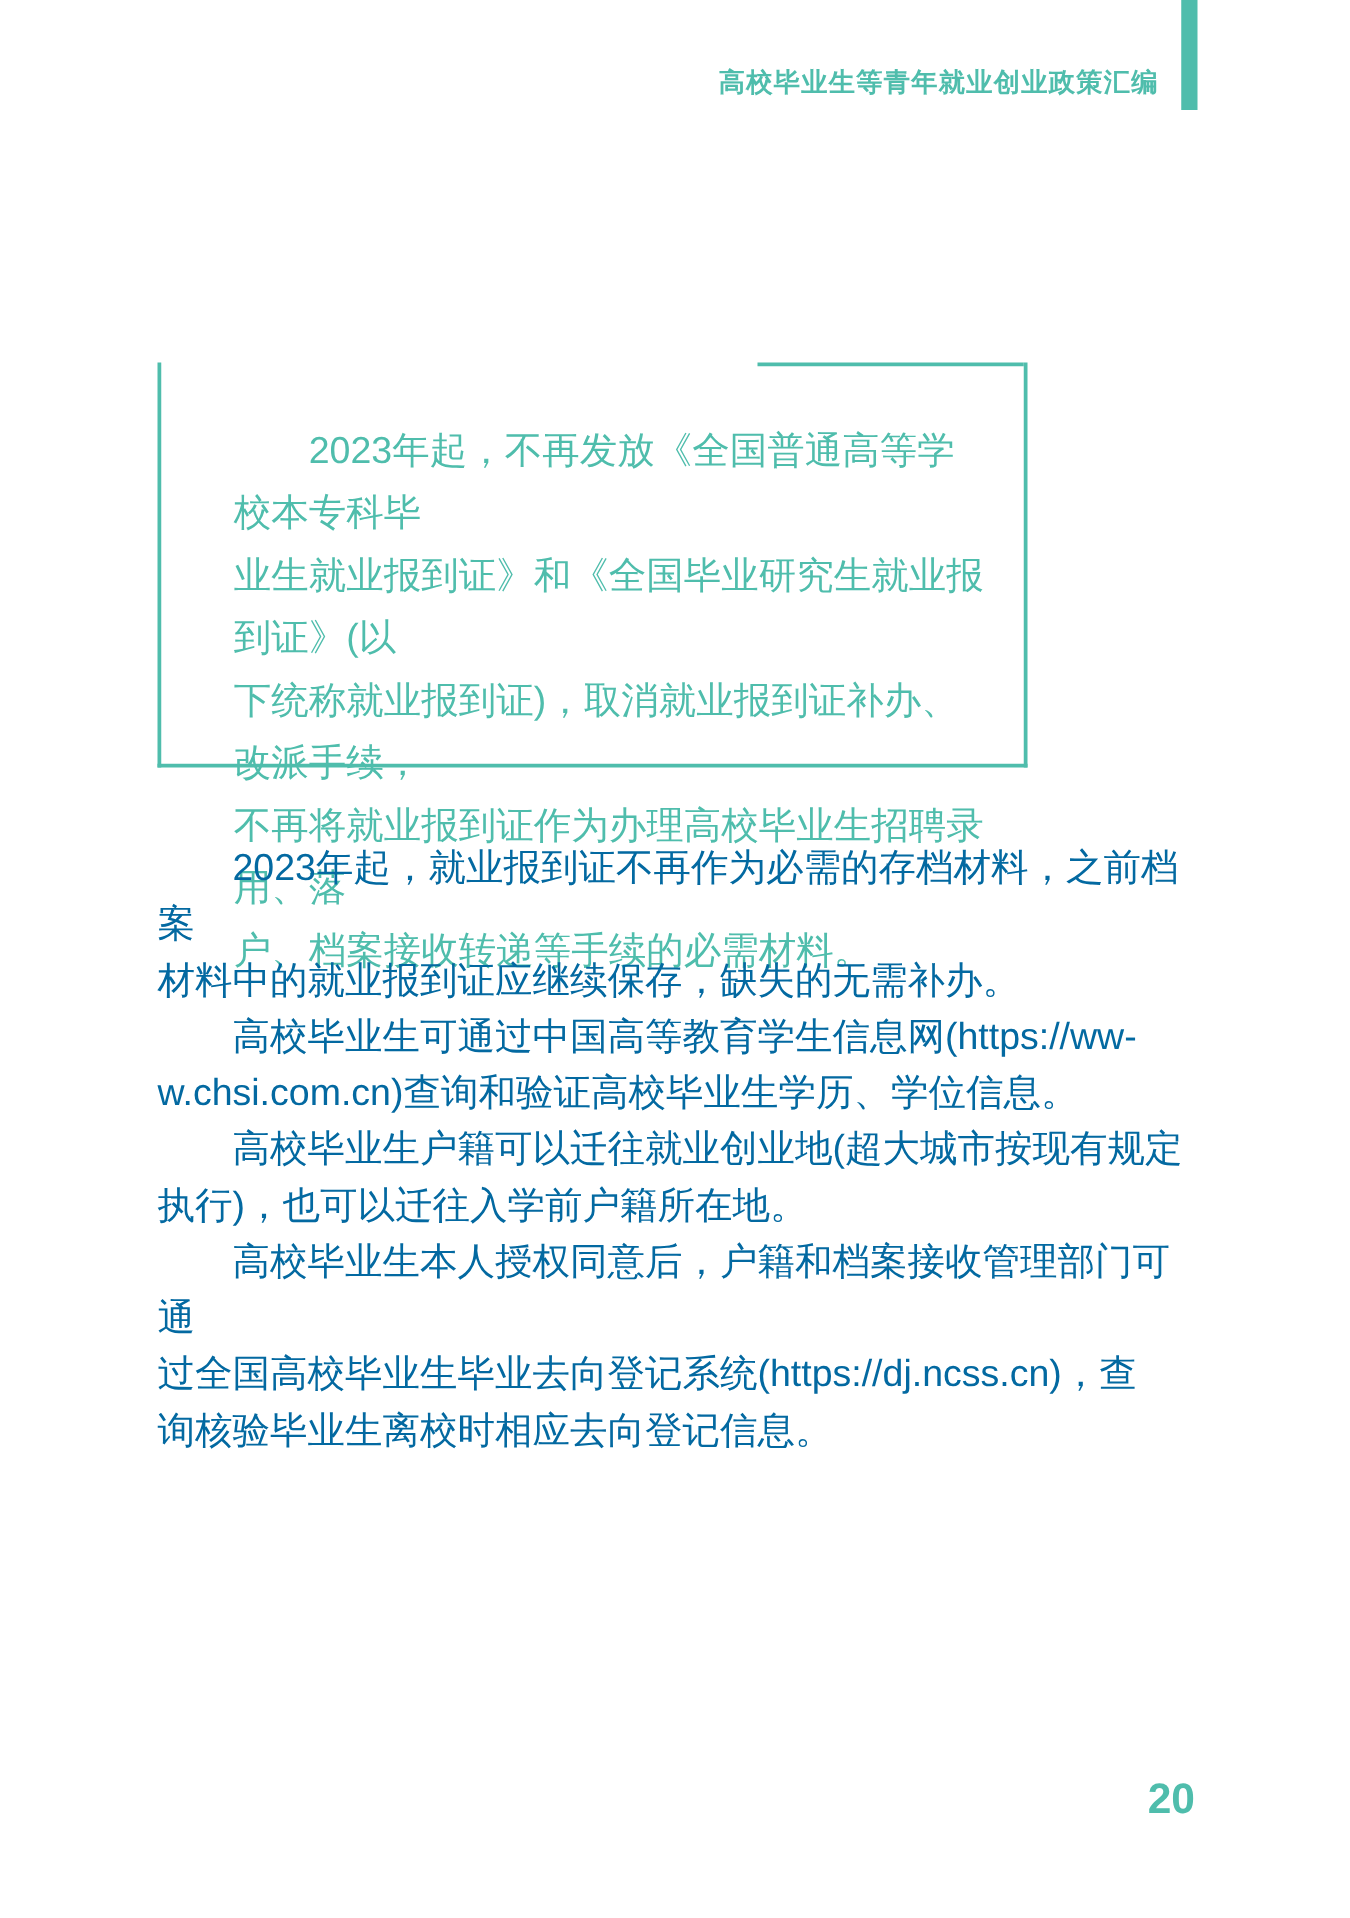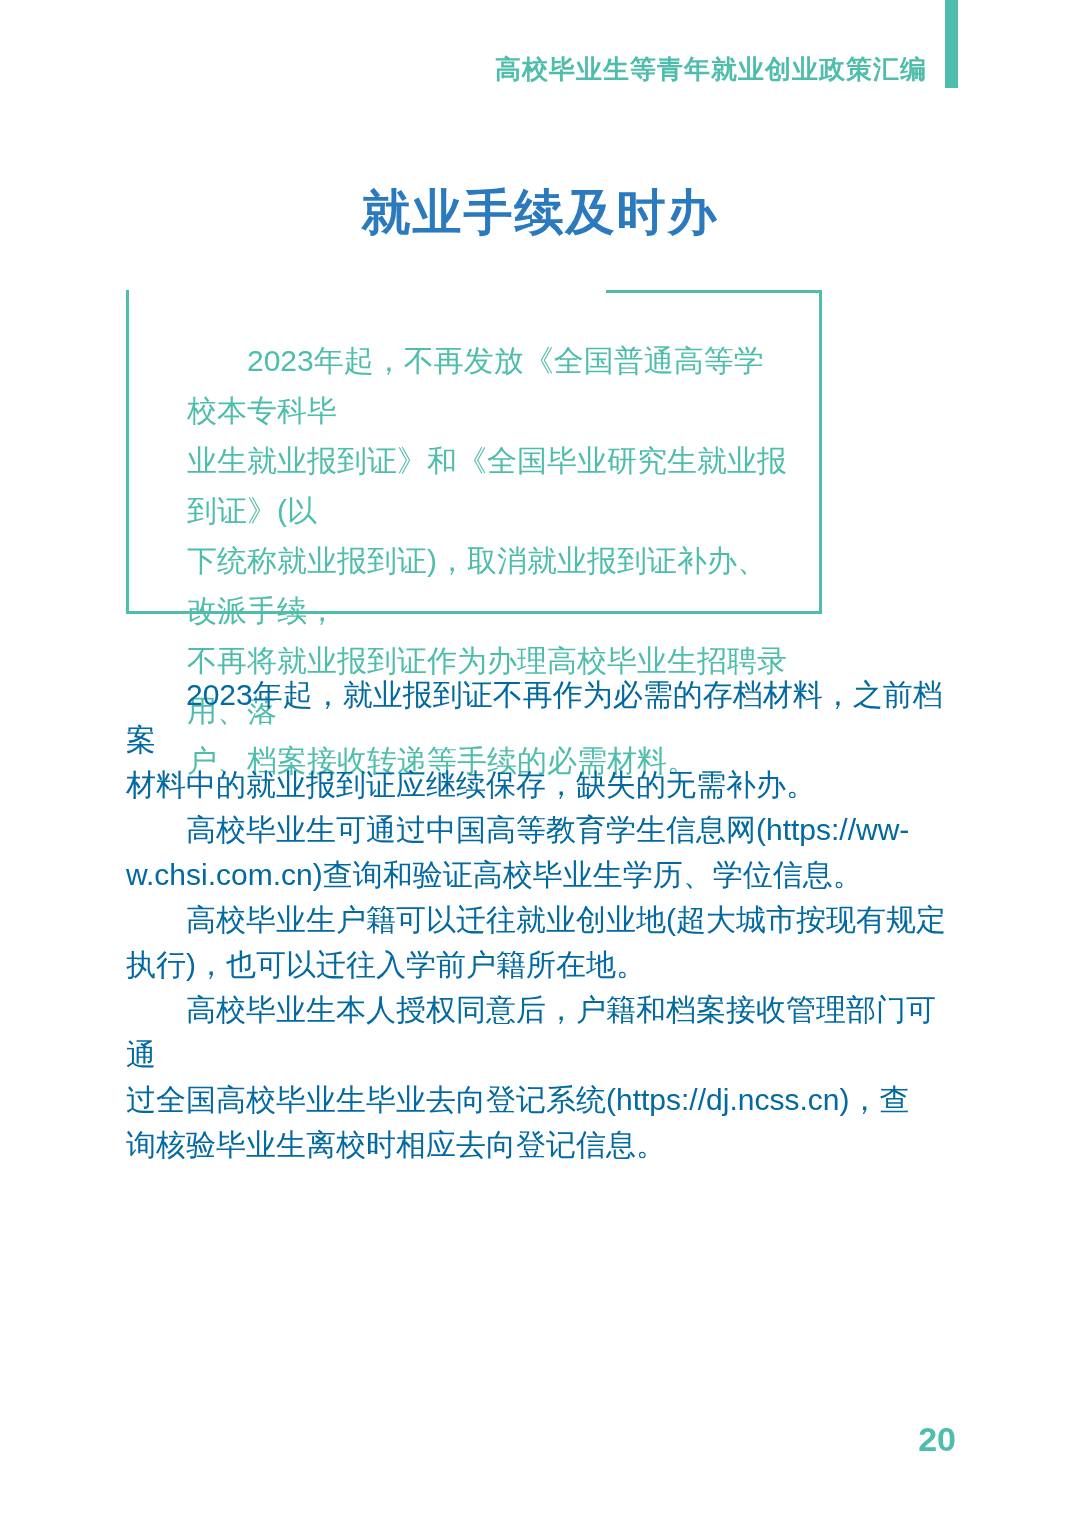--- a/index.html
+++ b/index.html
@@ -13,21 +13,21 @@
     width: 1080px;
     height: 1534px;
     background: #ffffff;
     overflow: hidden;
   }
   
   .header-title {
     position: absolute;
     top: 52px;
     right: 153px;
-    font-size: 26px;
+    font-size: 21px;
     font-weight: 600;
     letter-spacing: 1px;
     color: var(--accent, #4FBDAC);
     white-space: nowrap;
   }
   .header-bar {
     position: absolute;
     left: 945px;
     top: 0;
     width: 13px;
@@ -104,21 +104,20 @@
 </style>
 </head>
 <body>
 
 <div class="page">
 
   <div class="header-title">高校毕业生等青年就业创业政策汇编</div>
 
   <div class="header-bar"></div>
 
-  <h1 class="page-title">就业手续及时办</h1>
 
   <div class="callout">
     <div class="callout-topline"></div>
     <p class="callout-text">2023年起，不再发放《全国普通高等学校本专科毕
 业生就业报到证》和《全国毕业研究生就业报到证》(以
 下统称就业报到证)，取消就业报到证补办、改派手续，
 不再将就业报到证作为办理高校毕业生招聘录用、落
 户、档案接收转递等手续的必需材料。</p>
   </div>
 

